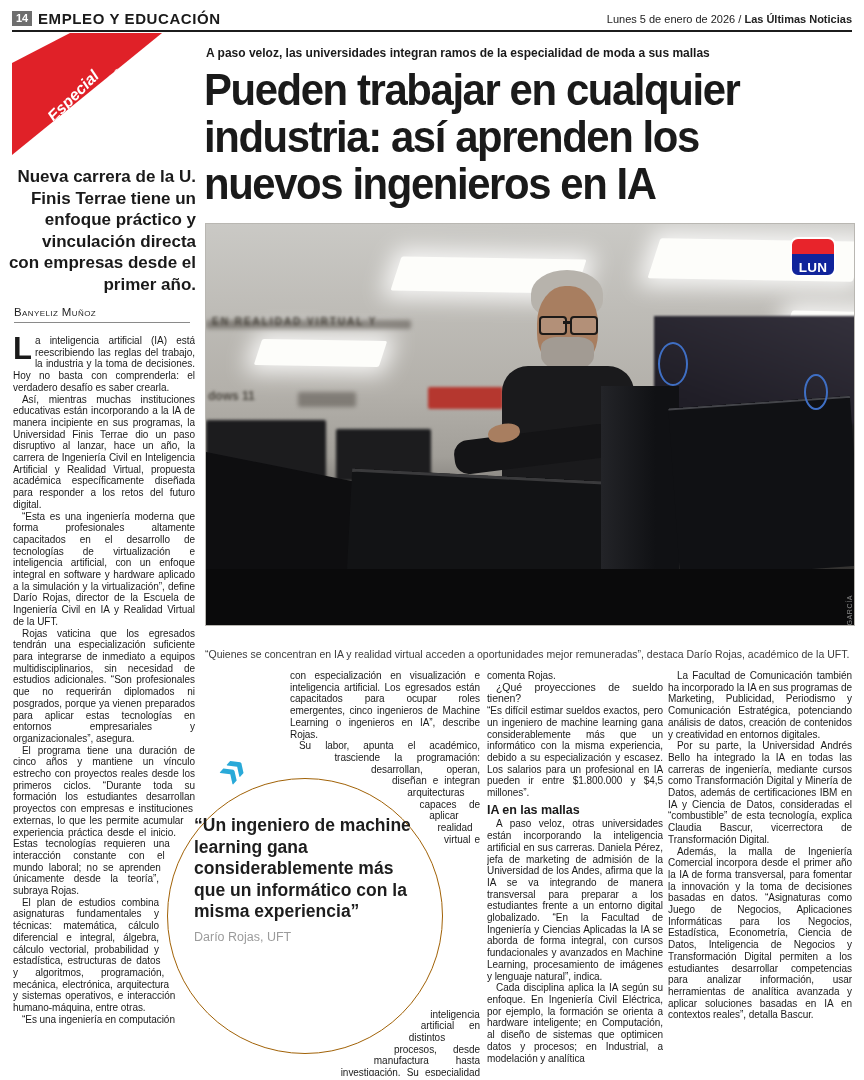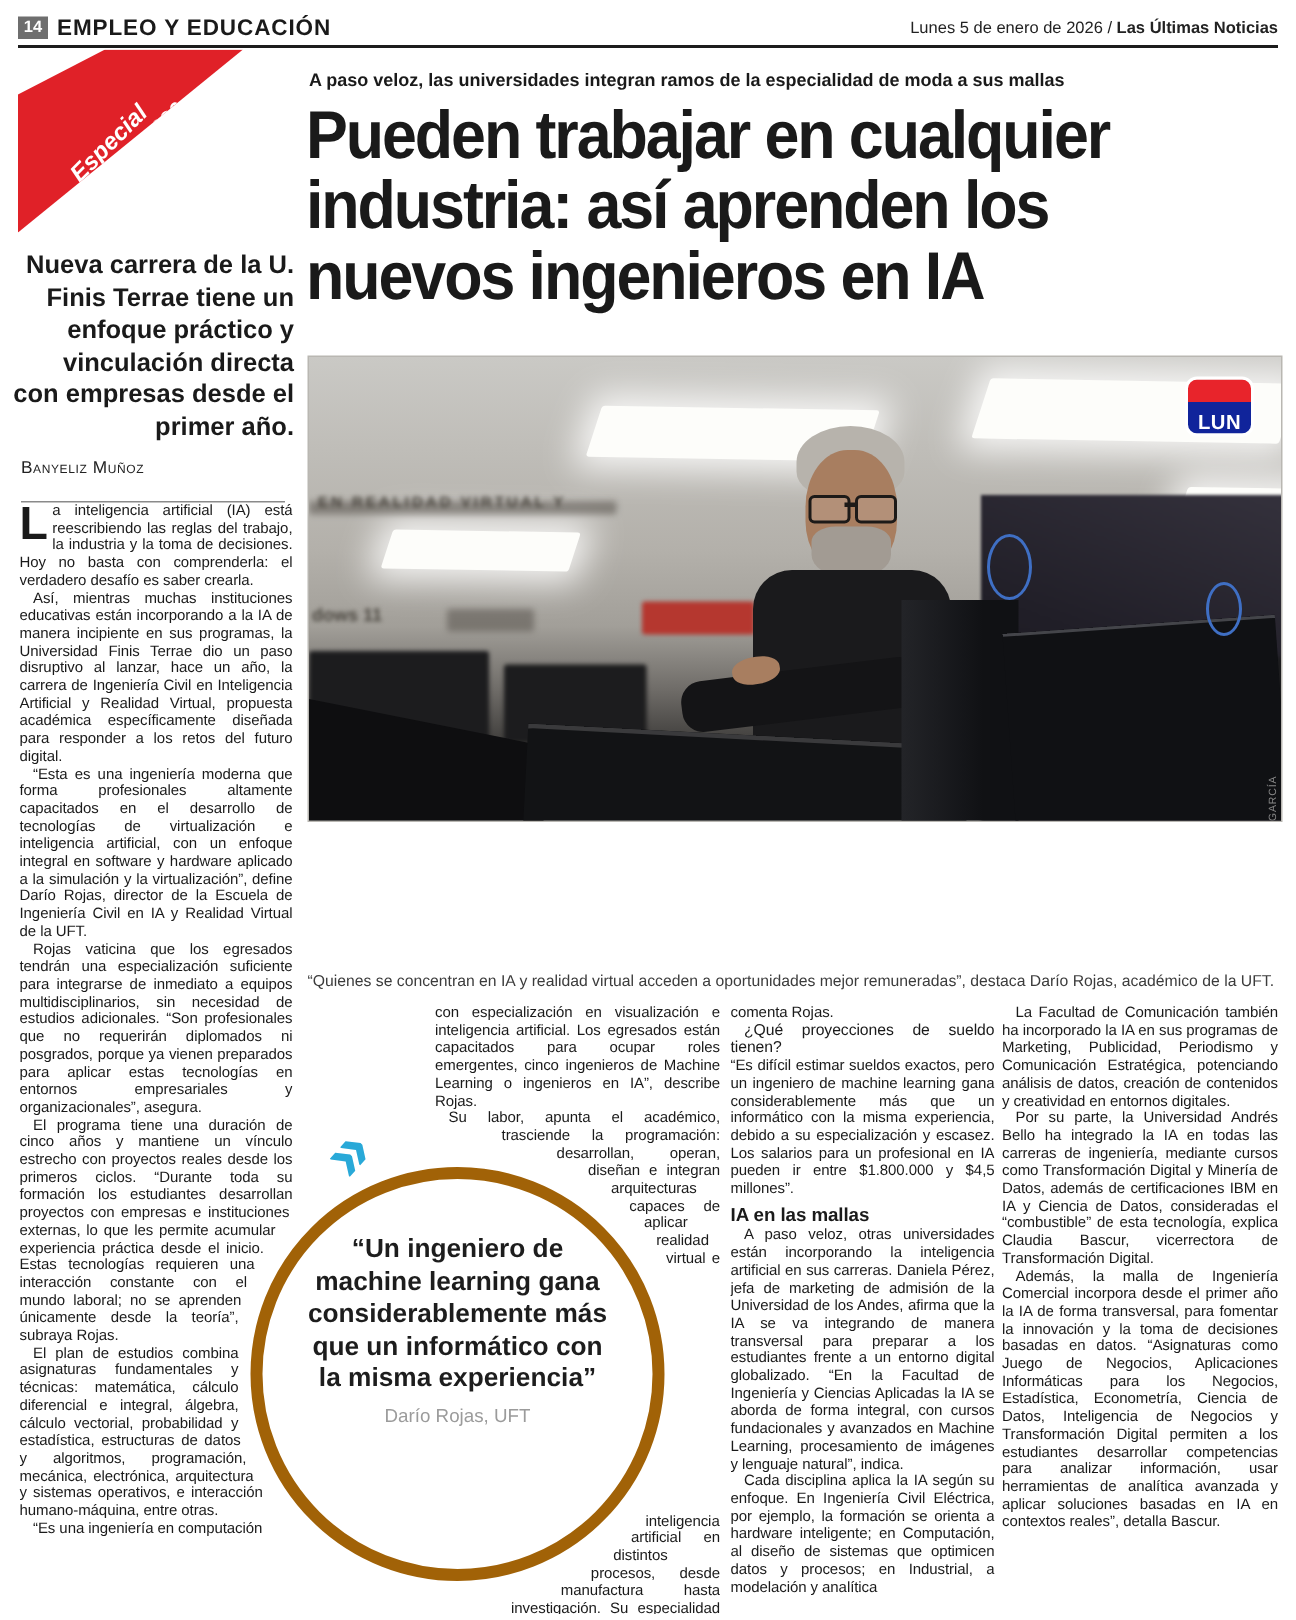--- a/index.html
+++ b/index.html
@@ -21,46 +21,46 @@
   .ribbon-text .l1{font-size:16px;display:block;}
   .ribbon-text .l2{font-size:14.5px;display:block;}
   
   .kicker{position:absolute;left:206px;top:46px;width:650px;font-size:12px;font-weight:bold;}
   .headline{position:absolute;left:204px;top:66px;width:690px;font-size:45px;line-height:47px;
             font-weight:800;letter-spacing:-1.5px;transform:scaleX(.93);transform-origin:left top;}
   .deck{position:absolute;left:8px;top:166px;width:188px;font-size:17px;line-height:21.5px;
         font-weight:bold;text-align:right;}
   .byline{position:absolute;left:14px;top:306px;width:176px;font-size:11.5px;
           font-variant:small-caps;letter-spacing:.4px;color:#222;border-bottom:1px solid #8a8a8a;
-          padding-bottom:16px;}
+          padding-bottom:4px;}
   
   .col{position:absolute;font-size:10px;line-height:11.7px;text-align:justify;overflow:hidden;
        letter-spacing:-.05px;}
   .col p{margin:0;text-indent:9px;}
   .col p.noindent{text-indent:0;}
   .col1{left:13px;top:335px;width:182px;height:742px;}
   .col2{left:290px;top:670px;width:190px;height:406px;}
   .col3{left:487px;top:670px;width:176px;height:406px;}
   .col4{left:668px;top:670px;width:184px;height:406px;}
   .dropcap{float:left;font-size:31px;line-height:25px;font-weight:bold;padding:1px 3px 0 0;}
   .shape-r{float:right;width:36px;height:726px;shape-outside:circle(148px at 147px 580px);shape-margin:3px;}
   .shape-l{float:left;width:160px;height:400px;shape-outside:circle(152px at 16px 246px);shape-margin:3px;}
   .q-head{font-weight:normal;font-size:10.5px;}
   .subhead{font-weight:bold;font-size:12.5px;text-align:left;text-indent:0!important;
            margin:6px 0 2px 0!important;}
   
   .quote-circle{position:absolute;left:167px;top:778px;width:276px;height:276px;border-radius:50%;
-                border:8px solid #a16207;background:#fff;box-sizing:border-box;text-align:center;
+                border:1px solid #a16207;background:#fff;box-sizing:border-box;
                 padding:36px 26px 0 26px;z-index:5;}
   .quote-text{font-size:17.5px;line-height:21.5px;font-weight:bold;color:#1d1d1d;}
   .quote-attr{margin-top:7px;font-size:12.5px;font-weight:normal;color:#9b9b9b;}
   .quote-mark{position:absolute;left:218px;top:748px;font-size:46px;font-weight:bold;color:#29a9d8;
               transform:rotate(-48deg);z-index:6;line-height:40px;}
   
-  .photo{position:absolute;left:205px;top:237px;width:650px;height:311px;overflow:hidden;
+  .photo{position:absolute;left:205px;top:223px;width:650px;height:403px;overflow:hidden;
          background:linear-gradient(180deg,#cac9c5 0%,#bfbdb8 20%,#b3b0aa 42%,#a29f99 58%,#6e6b67 72%,#2b2a29 88%,#151515 100%);
          border:1px solid #b9b7b2;box-sizing:border-box;}
   .panel{position:absolute;background:#fdfdfa;box-shadow:0 0 22px 8px rgba(255,255,255,.85);
          transform:skew(-18deg,1deg);border-radius:2px;}
   .wallstreak{position:absolute;background:#59544e;opacity:.55;border-radius:2px;filter:blur(2px);}
   .walltext{position:absolute;color:#4a463f;font-weight:bold;filter:blur(1.5px);white-space:nowrap;}
   .redsign{position:absolute;background:#b5372f;border-radius:2px;filter:blur(1.5px);}
   .darkwall{position:absolute;background:linear-gradient(200deg,#34313c 0%,#201e27 45%,#141218 100%);
             filter:blur(1px);}
   .bgmon{position:absolute;background:#1c1c1e;filter:blur(1.5px);border-radius:2px;}

